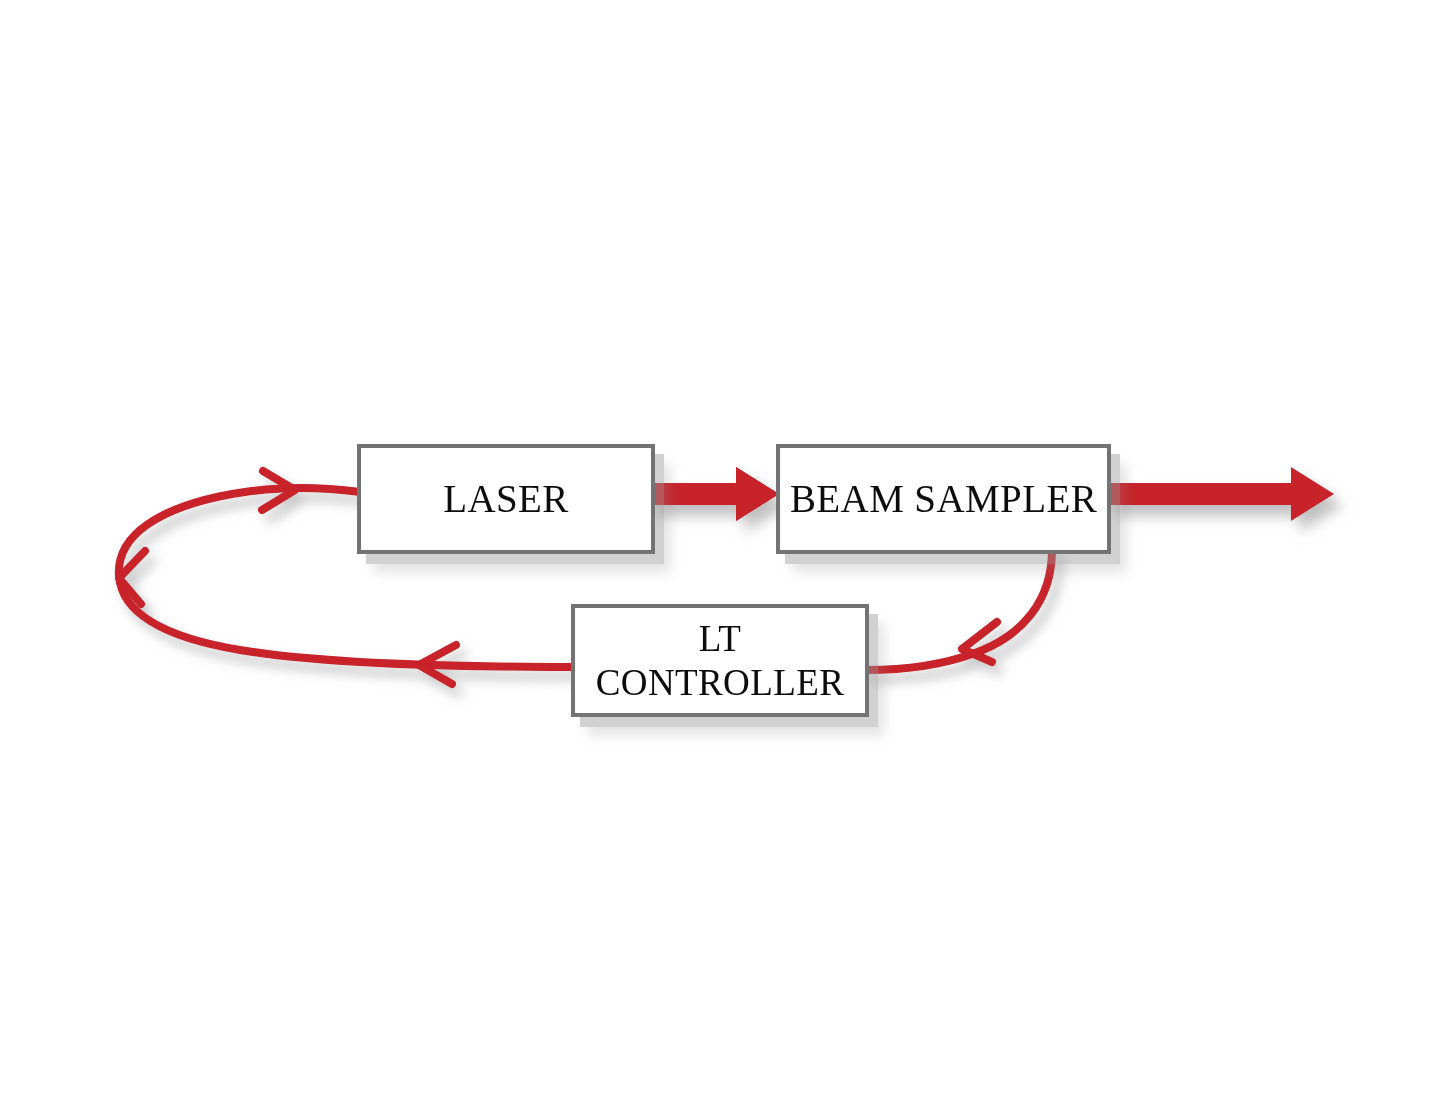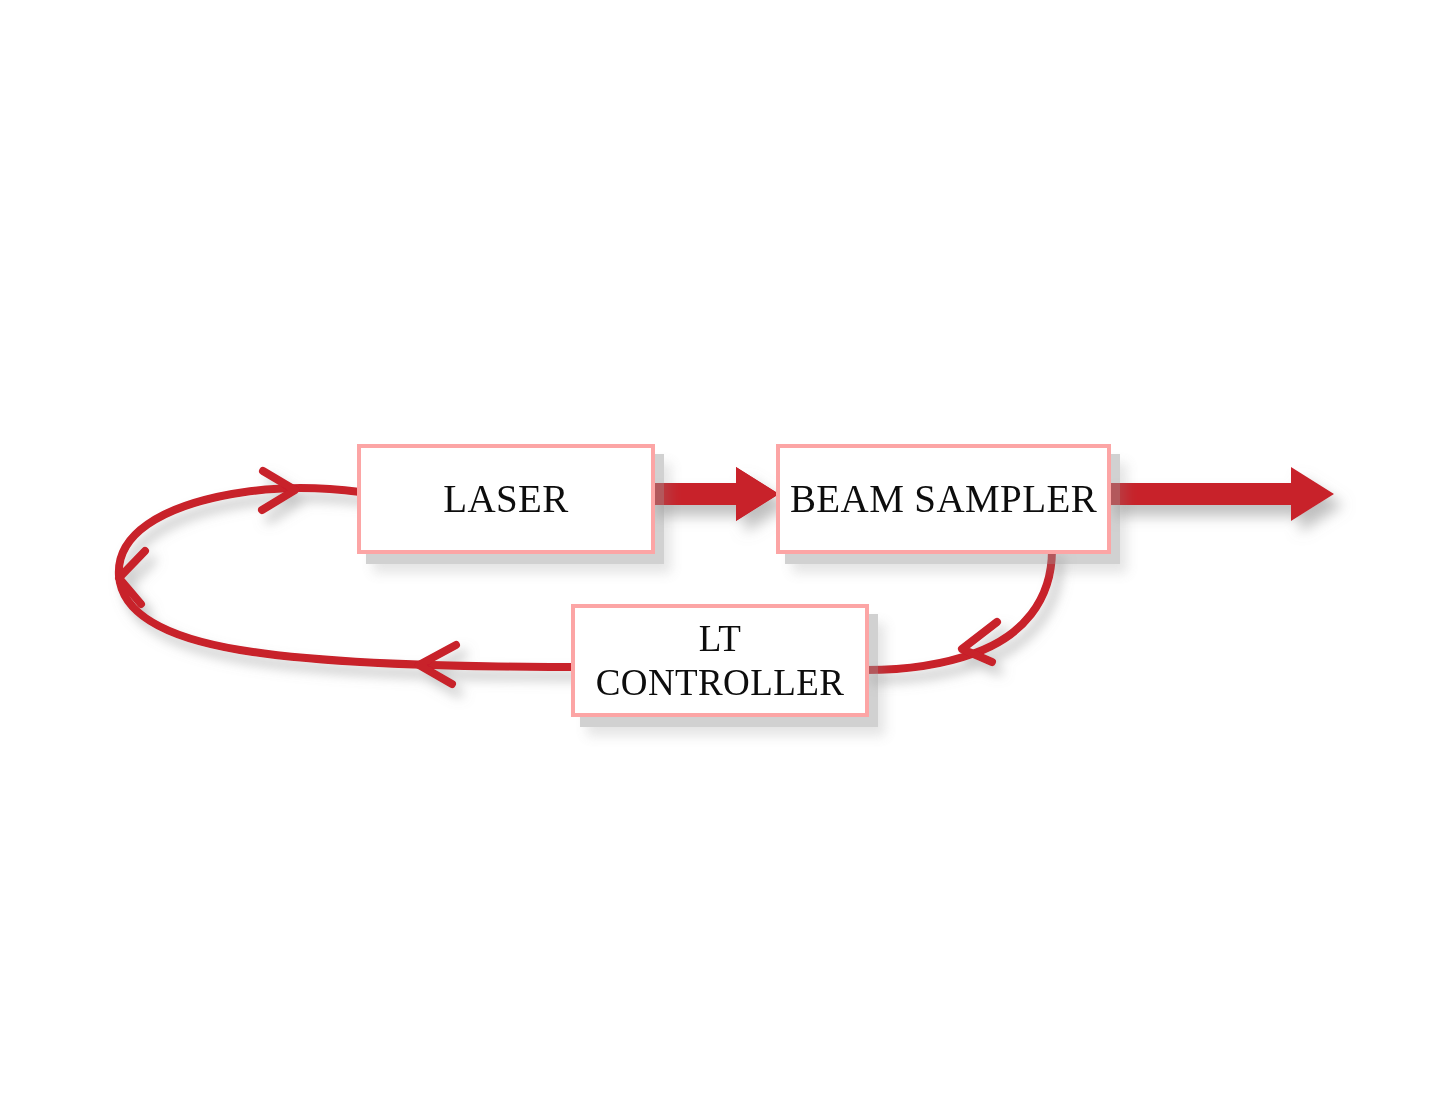--- a/index.html
+++ b/index.html
@@ -28,21 +28,21 @@
     left: 0;
     top: 0;
     width: 1440px;
     height: 1113px;
     display: block;
   }
   .node-box {
     position: absolute;
     box-sizing: border-box;
     background: #ffffff;
-    border: 4px solid #fca5a5;
+    border: 4px solid #737373;
     display: flex;
     align-items: center;
     justify-content: center;
     text-align: center;
     z-index: 5;
   }
   .node-label {
     color: #0d0d0d;
     font-family: "Liberation Serif", "DejaVu Serif", serif;
     font-weight: 400;

